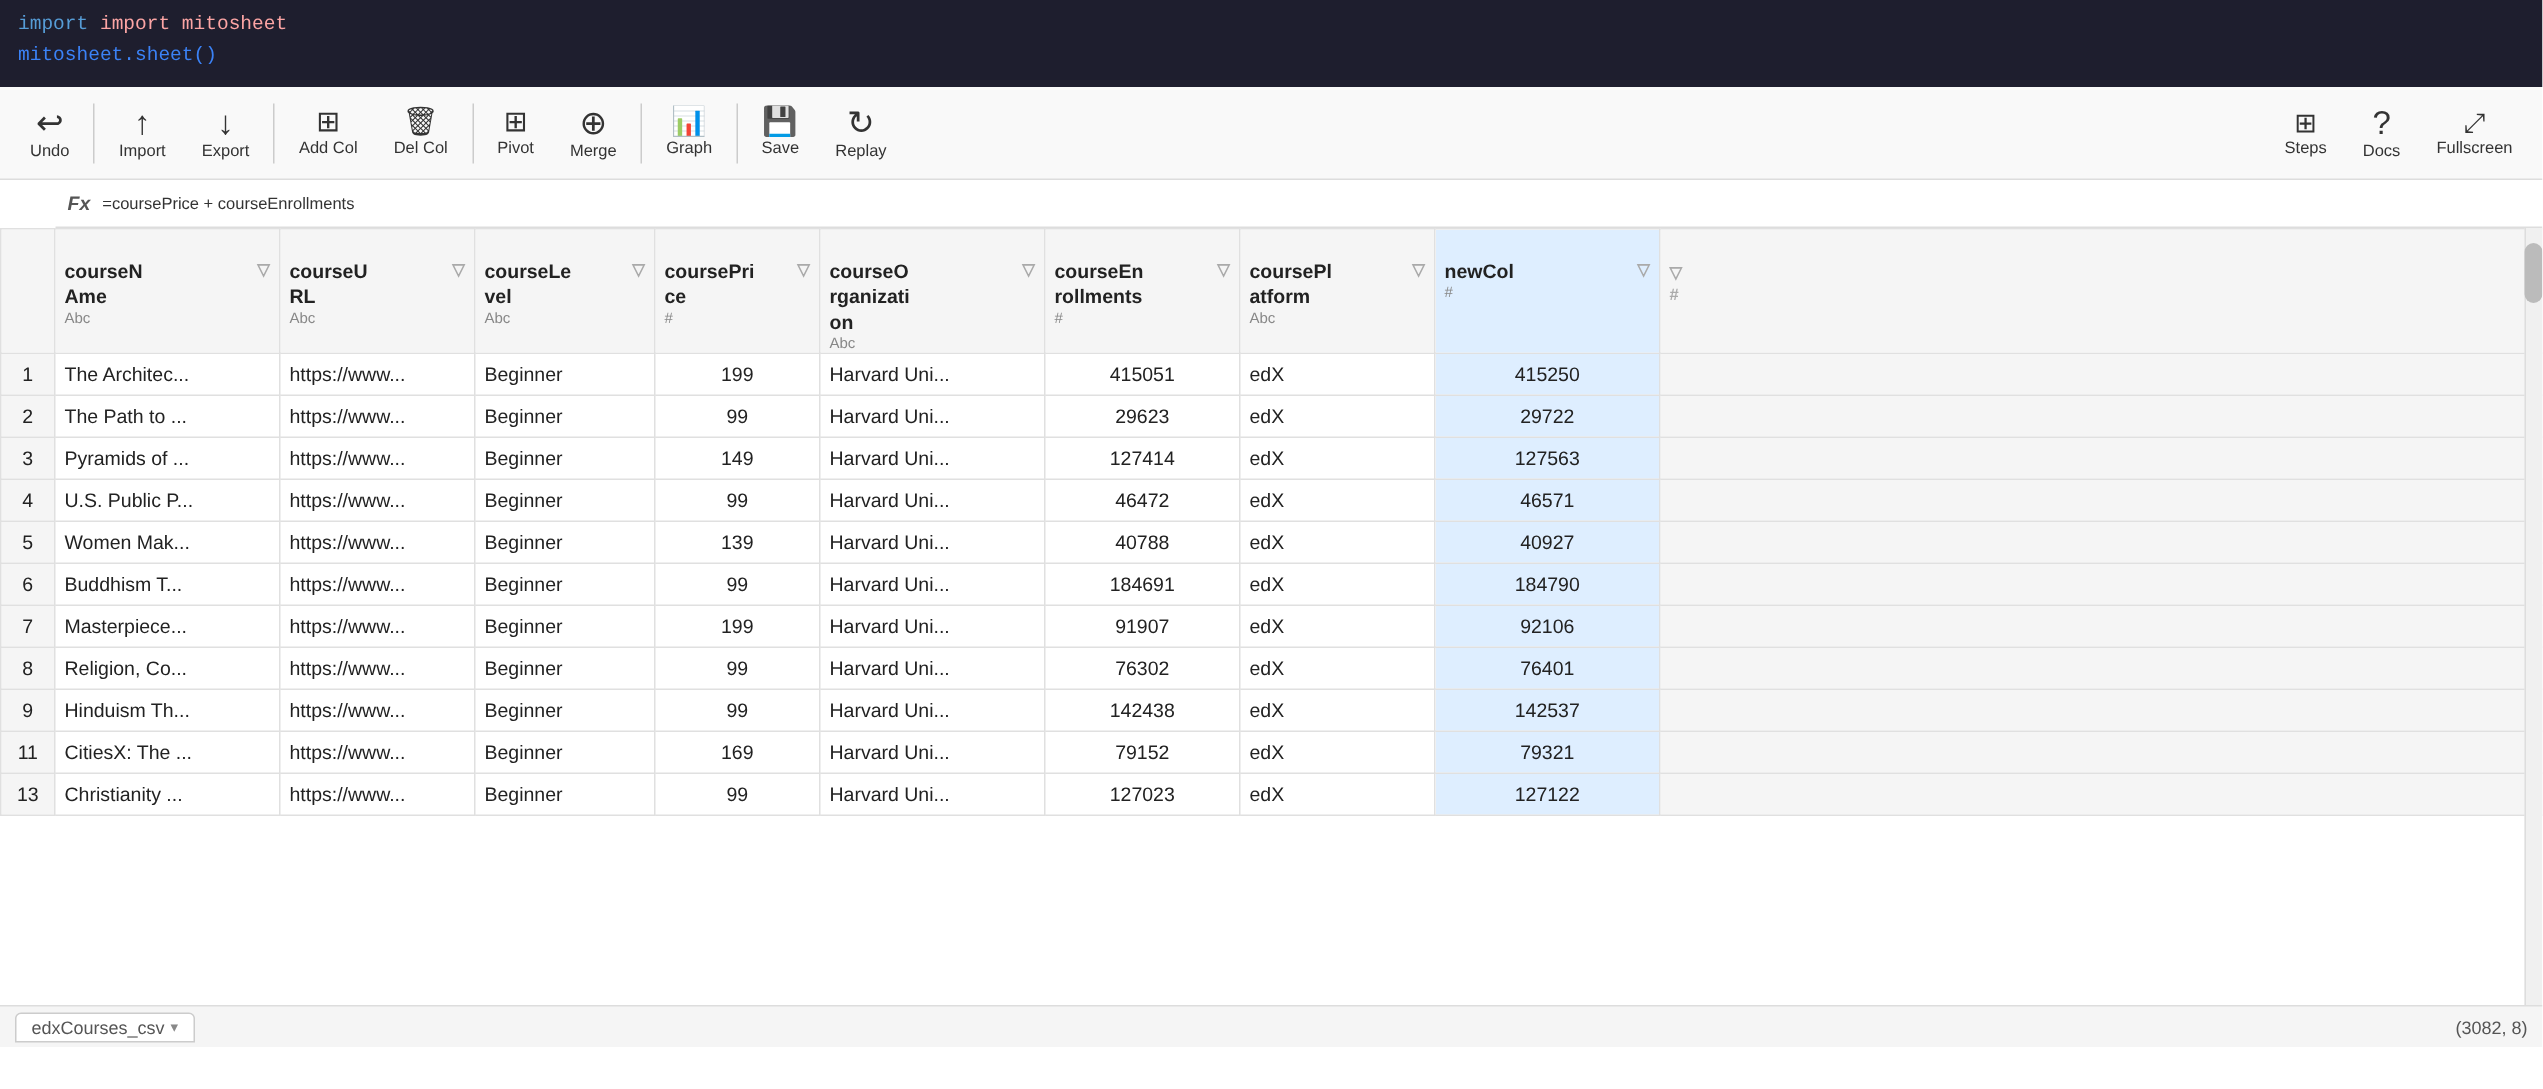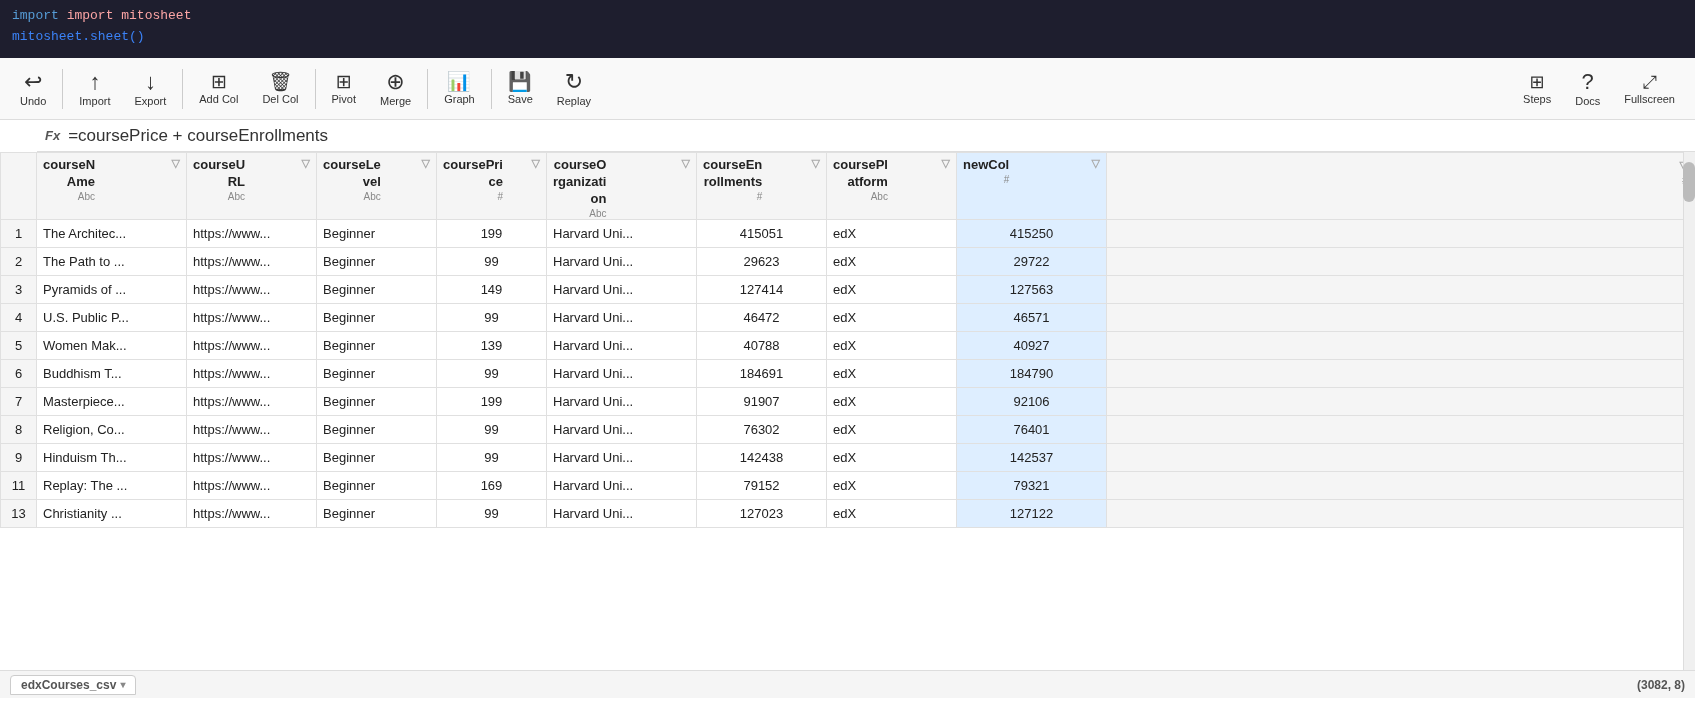--- a/index.html
+++ b/index.html
@@ -76,21 +76,21 @@
       font-weight: bold;
       color: #555;
       margin-right: 8px;
       font-size: 13px;
       font-style: italic;
     }
     .formula-input {
       flex: 1;
       border: none;
       outline: none;
-      font-size: 17px;
+      font-size: 11px;
       color: #333;
       background: transparent;
     }
 
     
     #sheet-container {
       position: relative;
       overflow: hidden;
       height: calc(726px - 58px - 62px - 32px - 28px);
     }
@@ -106,24 +106,24 @@
       padding: 0 6px;
       white-space: nowrap;
       overflow: hidden;
       text-overflow: ellipsis;
       font-size: 13px;
     }
 
     #sheet-table thead th {
       background: #f5f5f5;
       font-weight: 600;
-      text-align: right;
+      text-align: left;
       height: 48px;
       vertical-align: top;
-      padding-top: 4px;
+      padding-top: 20px;
       position: relative;
     }
 
     .col-header-content {
       display: flex;
       align-items: flex-start;
       justify-content: space-between;
     }
     .col-name { font-weight: 600; color: #222; line-height: 1.3; }
     .col-type { font-size: 10px; color: #888; font-weight: normal; }
@@ -142,21 +142,20 @@
     #status-bar {
       display: flex;
       align-items: center;
       justify-content: space-between;
       height: 28px;
       border-top: 1px solid #ddd;
       background: #f5f5f5;
       padding: 0 10px;
       font-size: 12px;
       color: #555;
-      font-weight: bold;
     }
     .sheet-tab {
       display: flex;
       align-items: center;
       background: #fff;
       border: 1px solid #ccc;
       border-radius: 4px 4px 0 0;
       padding: 2px 10px;
       font-size: 12px;
       cursor: pointer;
@@ -460,21 +459,21 @@
       <td>Beginner</td>
       <td class="num-cell">99</td>
       <td>Harvard Uni...</td>
       <td class="num-cell">142438</td>
       <td>edX</td>
       <td class="num-cell newcol-cell">142537</td>
       <td style="background:#f5f5f5"></td>
     </tr>
           <tr>
       <td class="row-num-col">11</td>
-      <td>Replay: The ...</td>
+      <td>CitiesX: The ...</td>
       <td>https://www...</td>
       <td>Beginner</td>
       <td class="num-cell">169</td>
       <td>Harvard Uni...</td>
       <td class="num-cell">79152</td>
       <td>edX</td>
       <td class="num-cell newcol-cell">79321</td>
       <td style="background:#f5f5f5"></td>
     </tr>
           <tr>

